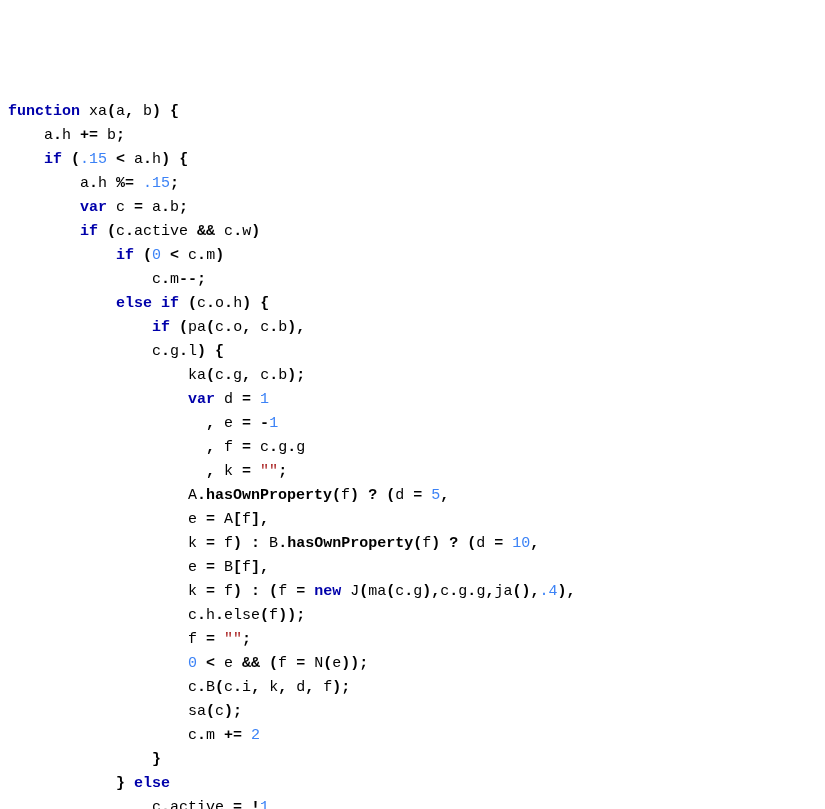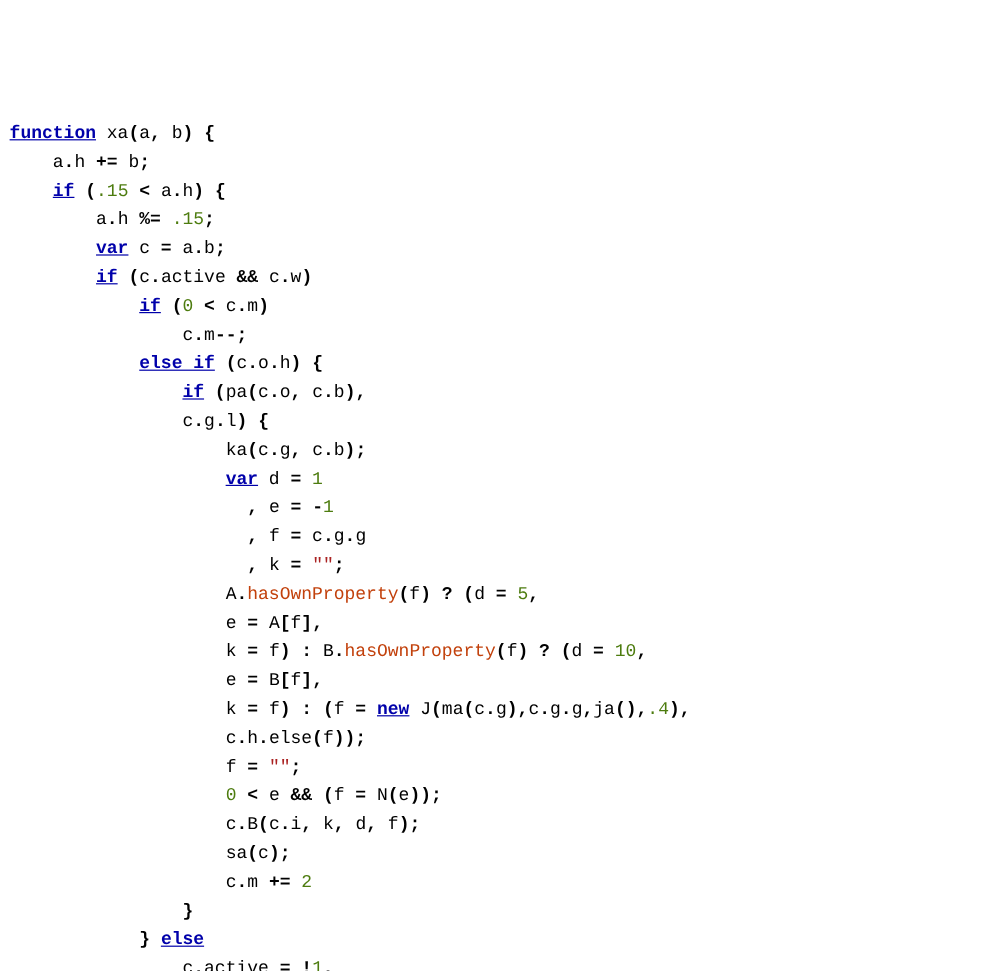--- a/index.html
+++ b/index.html
@@ -5,24 +5,24 @@
   body {
     margin: 0;
     padding: 4px 8px;
     font-family: "Courier New", Courier, monospace;
     font-size: 15px;
     line-height: 1.6;
     background: #ffffff;
     color: #000000;
     white-space: pre;
   }
-  .tok-kw   { color: #0000aa; font-weight: bold; text-decoration: underline; }   
-  .tok-num  { color: #4d7c0f; font-family: Liberation Mono, monospace; }                      
+  .tok-kw   { color: #0000aa; font-weight: bold; }   
+  .tok-num  { color: #3b82f6; font-family: Liberation Mono, monospace; }                      
   .tok-str  { color: #aa2222; }                      
-  .tok-prop { color: #c2410c; }                      
+  .tok-prop { color: #000000; font-weight: bold; }                      
   .tok-op   { color: #000000; font-weight: bold; }   
   .tok-id   { color: #000000; }                      
   .code-block { display:block; }
 </style>
 </head>
 <body>
 
 
 
 <span class="code-block"><span class="tok-kw">function</span><span class="tok-id"> xa</span><span class="tok-op">(</span><span class="tok-id">a</span><span class="tok-op">,</span><span class="tok-id"> b</span><span class="tok-op">)</span><span class="tok-op"> {</span>

